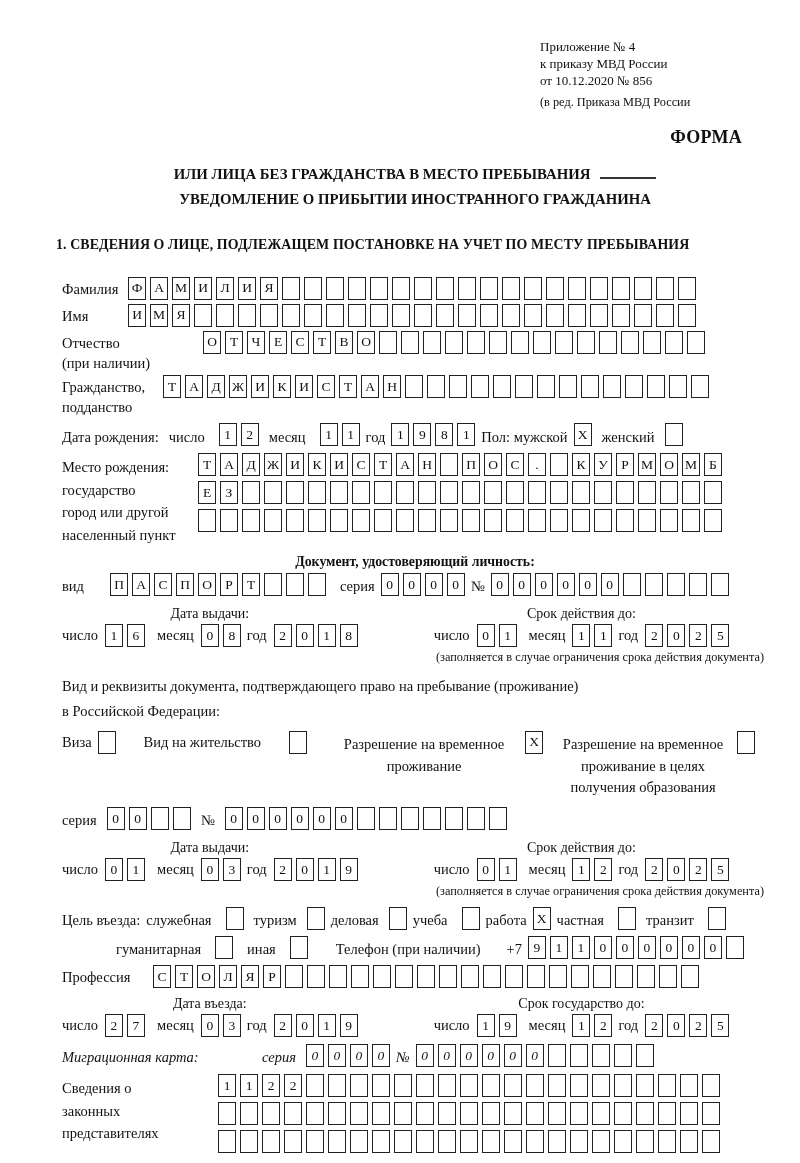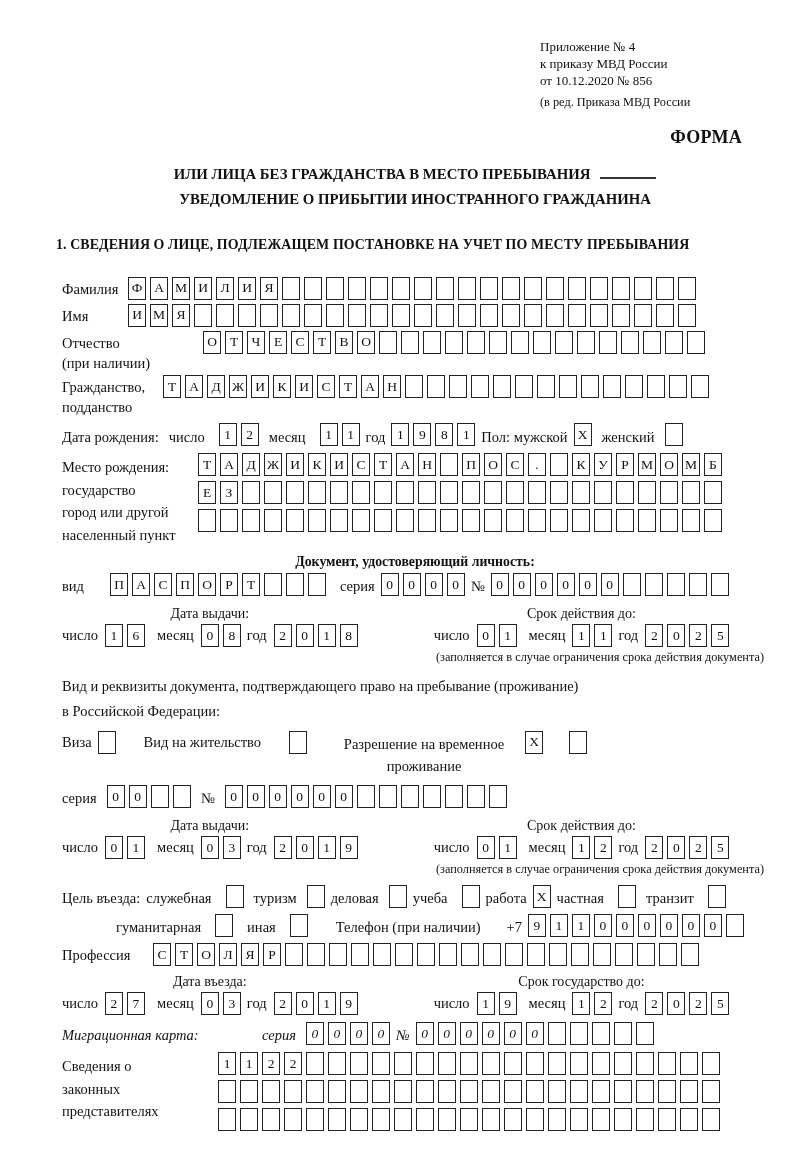--- a/index.html
+++ b/index.html
@@ -426,20 +426,21 @@
       <span class="gap14"></span>
       <span class="gap14"></span>
     <div class="cell"></div>
   </div>
   <div class="chk-opt" style="margin-left:26px;">
     <span class="t wrap-lbl" style="width:182px;">Разрешение на временное проживание</span>
       <span class="gap10"></span>
     <div class="cell">X</div>
   </div>
   <div class="chk-opt" style="margin-left:16px;">
+    <span class="t wrap-lbl" style="width:168px;">Разрешение на временное проживание в целях получения образования</span>
       <span class="gap10"></span>
     <div class="cell"></div>
   </div>
 </div>
 
 <div class="row" style="margin-top:8px; align-items:center;">
   <span class="inline-lbl">серия</span>
     <span class="gap10"></span>
   <div class="cells">
       <div class="cell">0</div>

